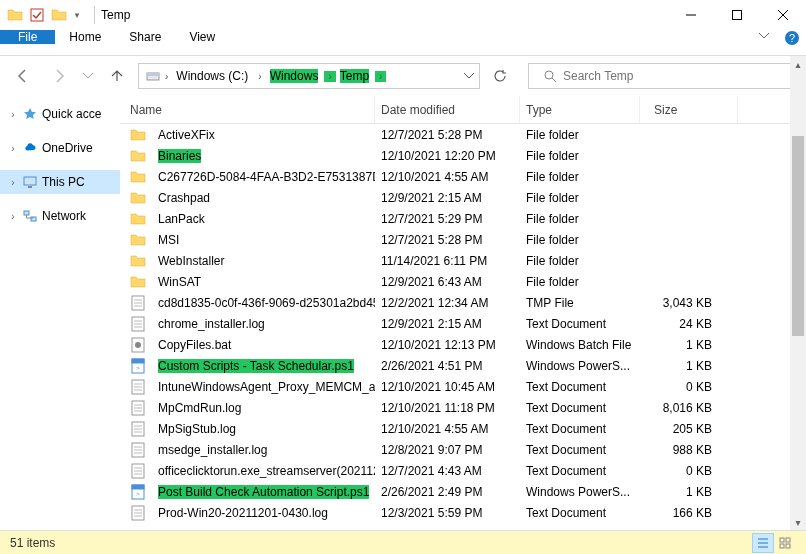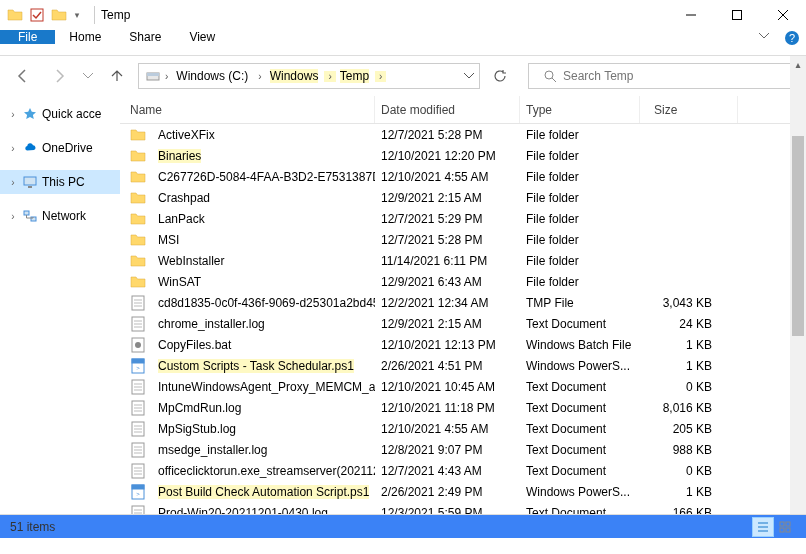--- a/index.html
+++ b/index.html
@@ -50,23 +50,23 @@
   .col-size { width: 90px; justify-content: flex-start; margin-left: 8px; }
 
   .rows { flex: 1; overflow: hidden; }
   .row { display: flex; height: 21px; align-items: center; font-size: 12px; }
   .row .cell { padding: 0 6px; overflow: hidden; text-overflow: ellipsis; white-space: nowrap; }
   .row .c-name { width: 255px; display: flex; align-items: center; gap: 12px; padding-left: 10px; }
   .row .c-date { width: 145px; }
   .row .c-type { width: 120px; }
   .row .c-size { width: 90px; text-align: right; padding-right: 18px; }
   .file-icon { width: 16px; height: 16px; flex-shrink: 0; display: flex; align-items: center; justify-content: center; }
-  .hl-yellow { background: #fef9c3; }
-
-  .statusbar { position: absolute; bottom: 16px; left: 0; right: 0; height: 24px; border-top: 1px solid #ddd; display: flex; align-items: center; padding: 0 10px; font-size: 12px; color: #333; background: #3b82f6; }
+  .hl-yellow { background: #22c55e; }
+
+  .statusbar { position: absolute; bottom: 0; left: 0; right: 0; height: 24px; border-top: 1px solid #ddd; display: flex; align-items: center; padding: 0 10px; font-size: 12px; color: #333; background: #fef9c3; }
   .statusbar .spacer { flex: 1; }
   .view-btn { width: 22px; height: 20px; display: flex; align-items: center; justify-content: center; }
   .view-btn.active { background: #cce8ff; border: 1px solid #99d1ff; }
 
   
   svg { display: block; }
   .folder-svg path { fill: #ffd86b; stroke: #d9a93a; stroke-width: 0.5; }
   .doc-svg rect { fill: #fff; stroke: #999; }
   .doc-svg .lines { stroke: #bbb; }
   .ps-svg rect { fill: #fff; stroke: #4a90d9; }

